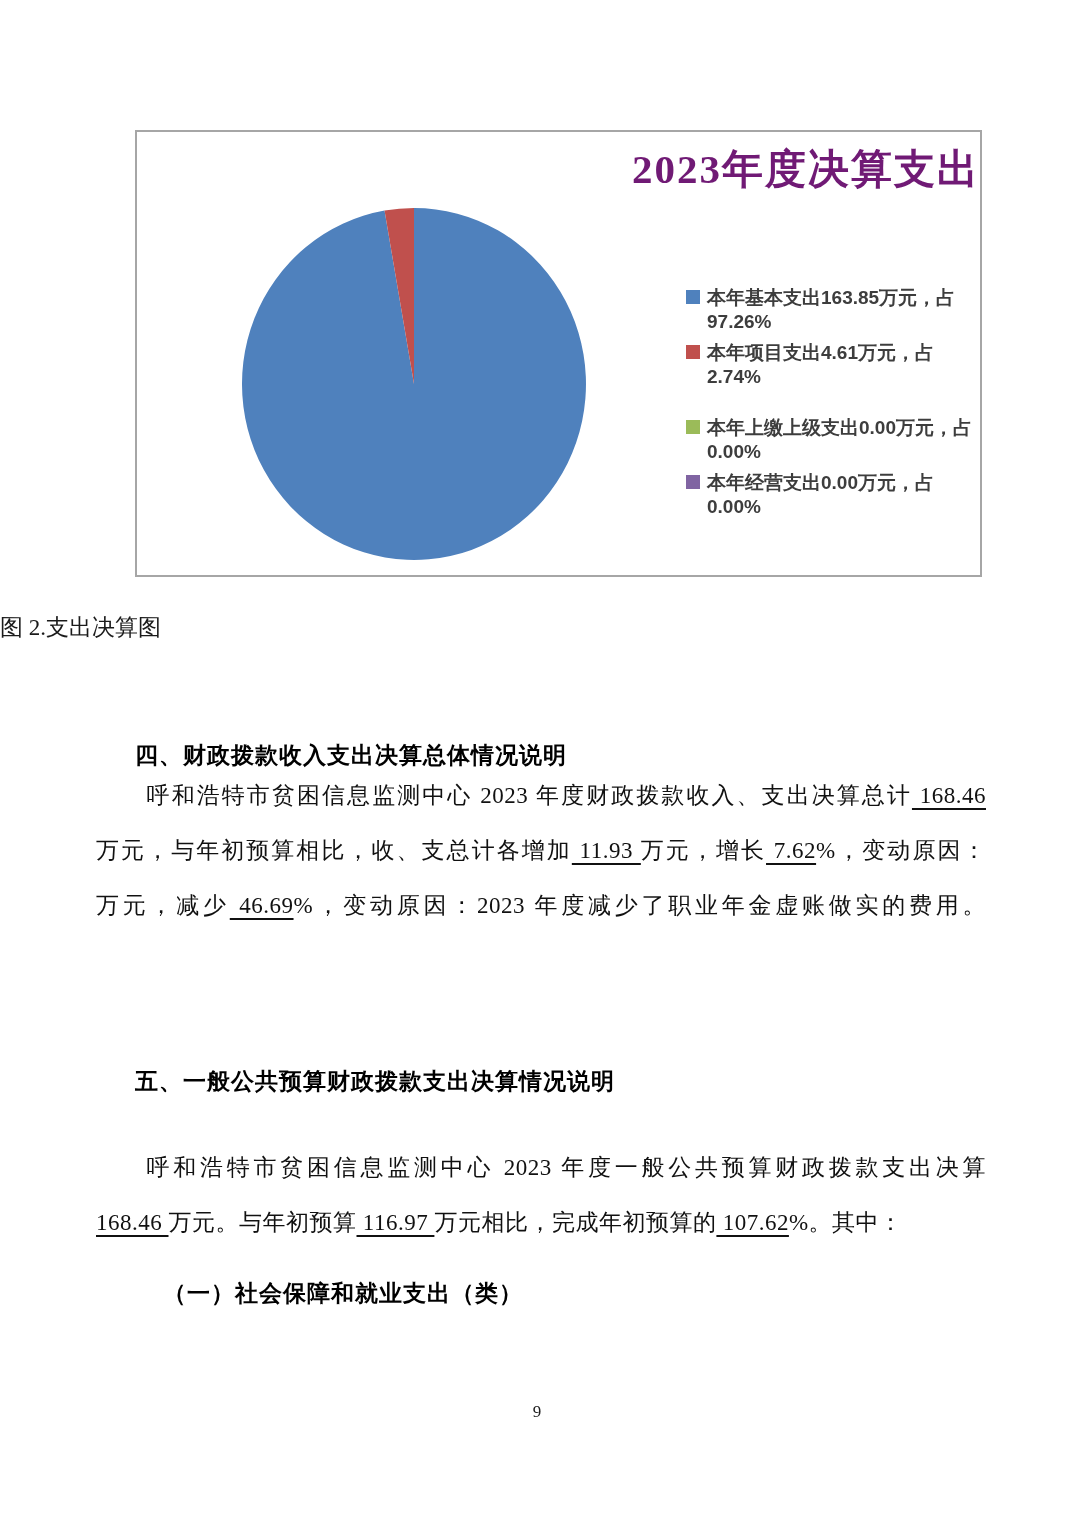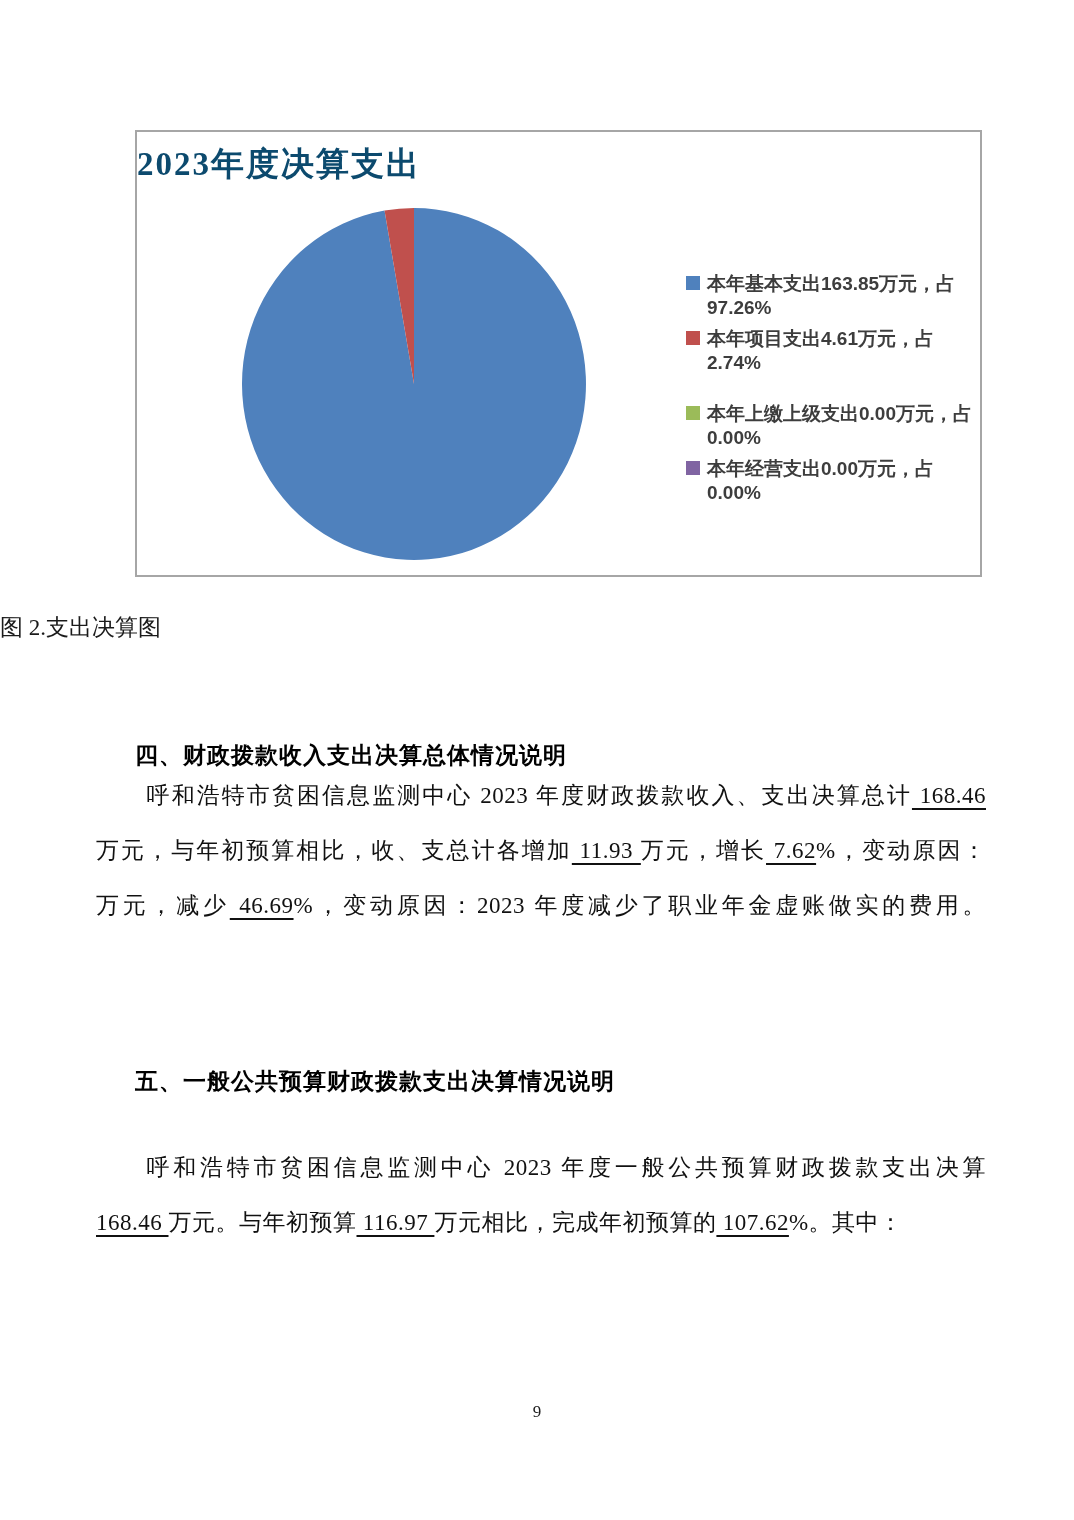--- a/index.html
+++ b/index.html
@@ -13,30 +13,30 @@
   
   .chart-frame {
     position:absolute; left:135px; top:130px;
     width:847px; height:447px;
     border:2px solid #a6a6a6;
     box-sizing:border-box;
     background:#fff;
   }
   .chart-title {
     margin-top:10px;
-    text-align:left;
-    font-size:33px; font-weight:700;
+    text-align:right;
+    font-size:41px; font-weight:700;
     letter-spacing:2px;
     font-family:"Liberation Serif", serif;
-    color:#0c4a6e;
+    color:#701a75;
   }
   .pie-svg { position:absolute; left:0; top:0; width:843px; height:443px; }
 
   .legend {
-    position:absolute; left:549px; top:140px; width:288px;
+    position:absolute; left:549px; top:154px; width:288px;
     font-family:"Liberation Sans", sans-serif;
     font-size:19px; font-weight:700; color:#3d3d3d;
     line-height:24px;
   }
   .legend-item { display:flex; align-items:flex-start; margin-bottom:7px; }
   .legend-item:nth-child(2), .legend-item:nth-child(4) { margin-bottom:27px; }
   .swatch { flex:0 0 auto; width:14px; height:14px; margin:4px 7px 0 0; }
 
   
   .caption {
@@ -118,16 +118,17 @@
       <div class="line j"><span>万元，减少</span><span class="ul"> 46.69</span><span>%，变动原因：2023 年度减少了职业年金虚账做实的费用。</span></div>
     </div>
 
   <div class="h-sans" id="heading-5">五、一般公共预算财政拨款支出决算情况说明</div>
 
   <div class="para" id="para-2">
       <div class="line j indent"><span>呼和浩特市贫困信息监测中心 2023 年度一般公共预算财政拨款支出决算</span></div>
       <div class="line"><span class="ul">168.46 </span><span>万元。与年初预算</span><span class="ul"> 116.97 </span><span>万元相比，完成年初预算的</span><span class="ul"> 107.62</span><span>%。其中：</span></div>
     </div>
 
+  <div class="h-serif-sub">（一）社会保障和就业支出（类）</div>
 
   <div class="page-number">9</div>
 
 </div>
 
 </body></html>

